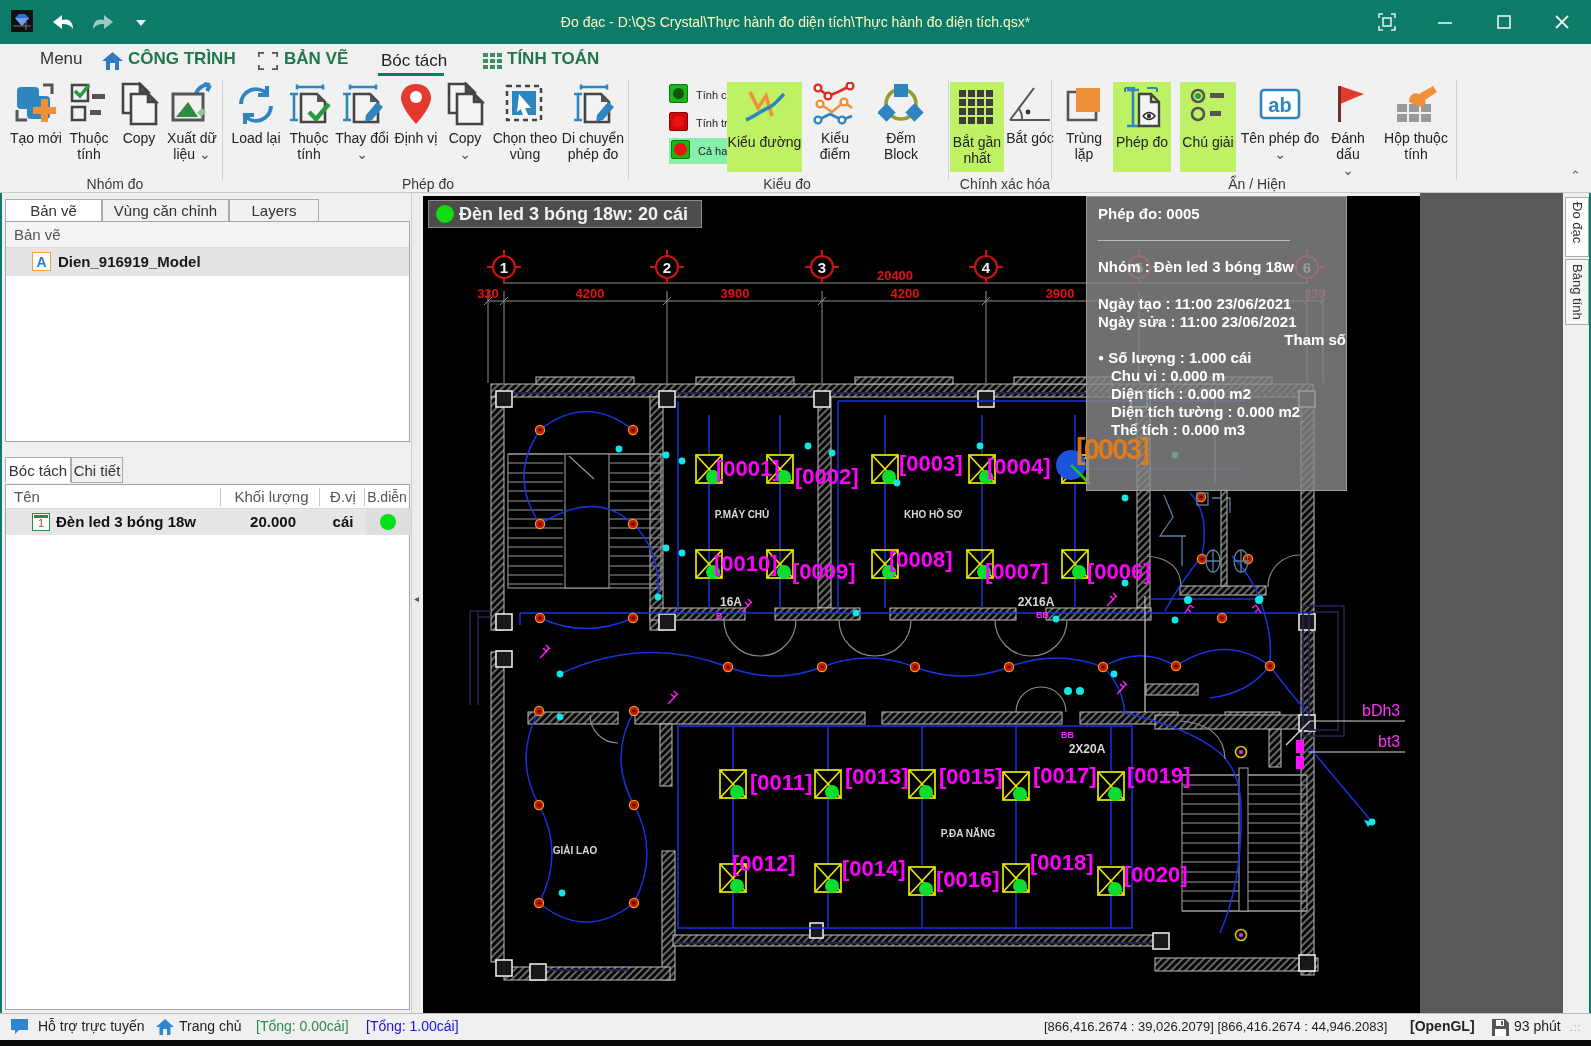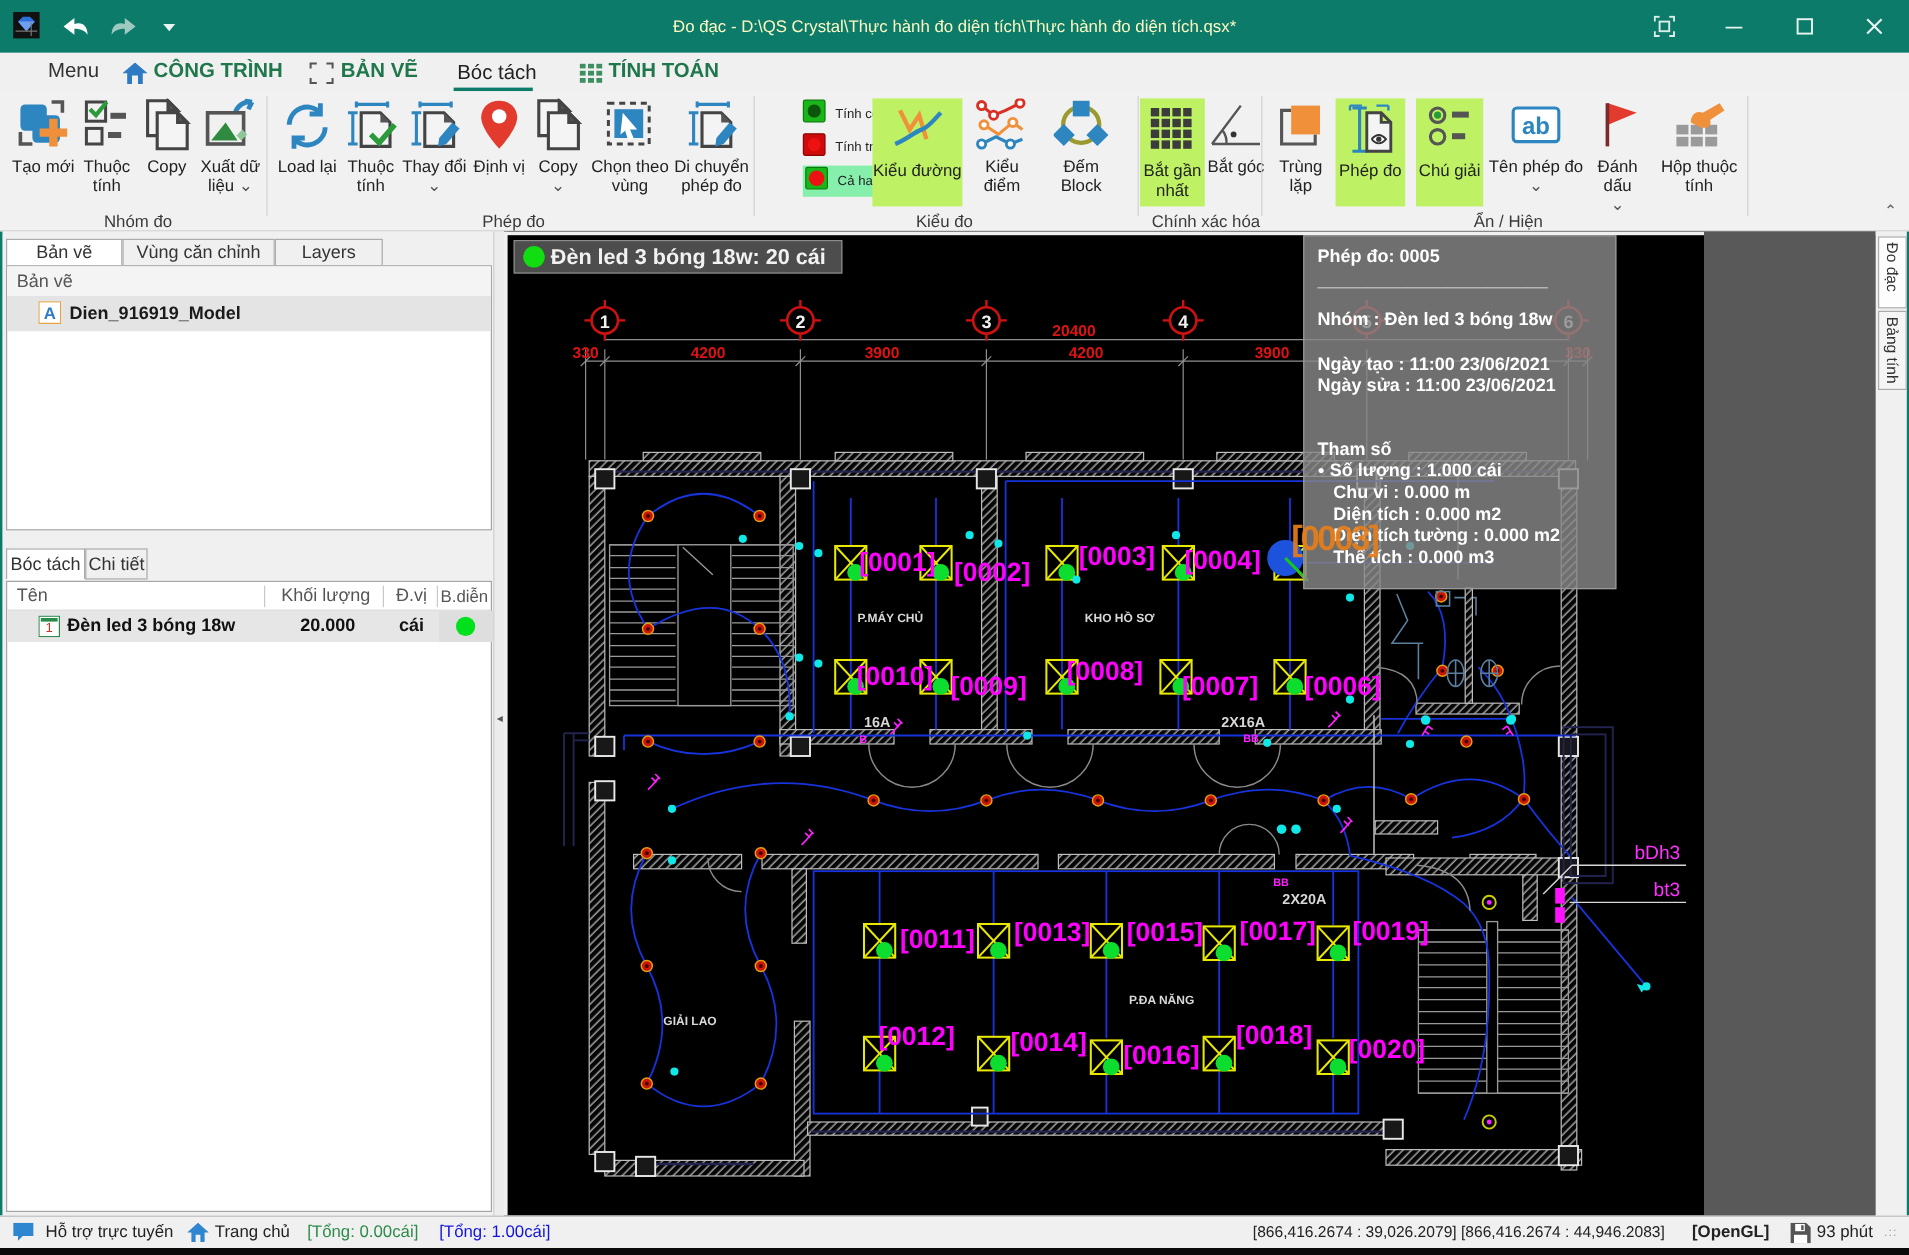--- a/index.html
+++ b/index.html
@@ -861,21 +861,21 @@
           <span>Bảng tính</span>
         </div>
     </div>
     <div id="tip-small"><span class="dot"></span>Đèn led 3 bóng 18w: 20 cái</div>
     <div id="tip-big">
       <div style="margin-top:8px;">Phép đo: 0005</div>
       <div style="margin-top:2px;color:#eee;">_______________________</div>
       <div style="margin-top:15px;">Nhóm : Đèn led 3 bóng 18w</div>
       <div style="margin-top:19px;">Ngày tạo : 11:00 23/06/2021</div>
       <div>Ngày sửa : 11:00 23/06/2021</div>
-      <div style="margin-top:35px;">Tham số</div>
+      <div style="text-align:right;">Tham số</div>
       <div><span style="font-size:10px;vertical-align:2px;">●</span> Số lượng : 1.000 cái</div>
       <div style="padding-left:24px;">Chu vi : 0.000 m</div>
       <div style="padding-left:24px;">Diện tích : 0.000 m2</div>
       <div style="padding-left:24px;">Diện tích tường : 0.000 m2</div>
       <div style="padding-left:24px;">Thể tích : 0.000 m3</div>
     </div>
     <div style="position:absolute;left:1076px;top:240px;font-size:29px;font-weight:bold;color:rgba(230,126,25,0.92);letter-spacing:-2px;">[0003]</div>
   </div>
 
   <div id="statusbar">

